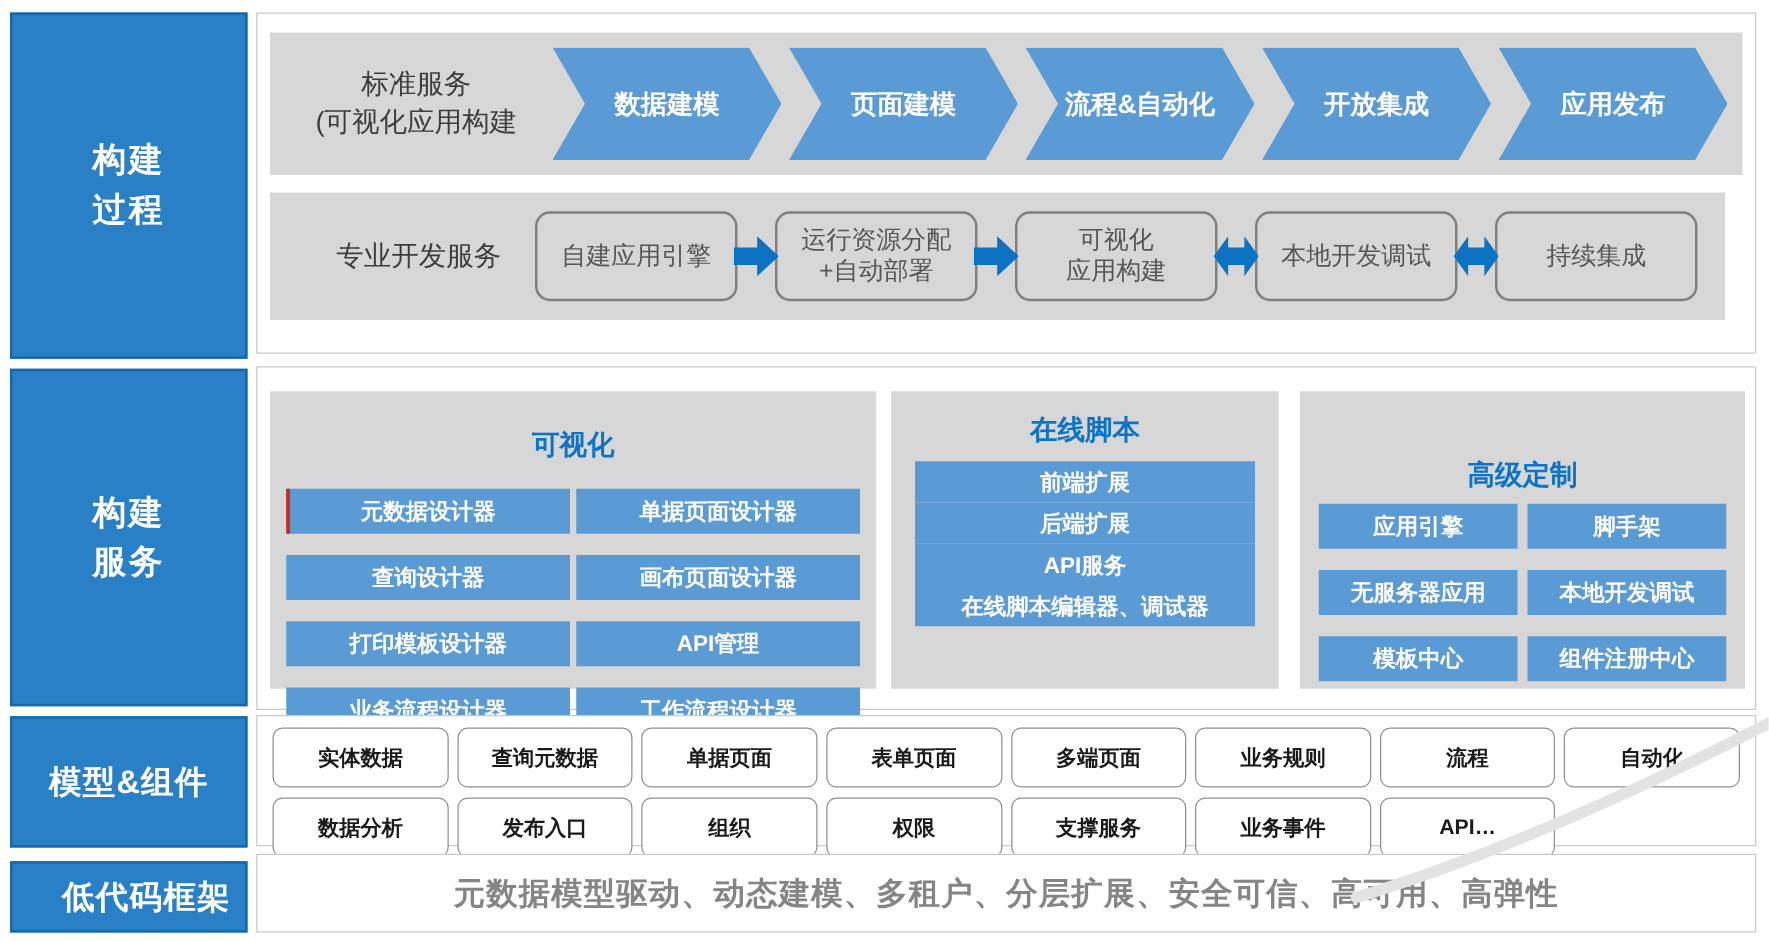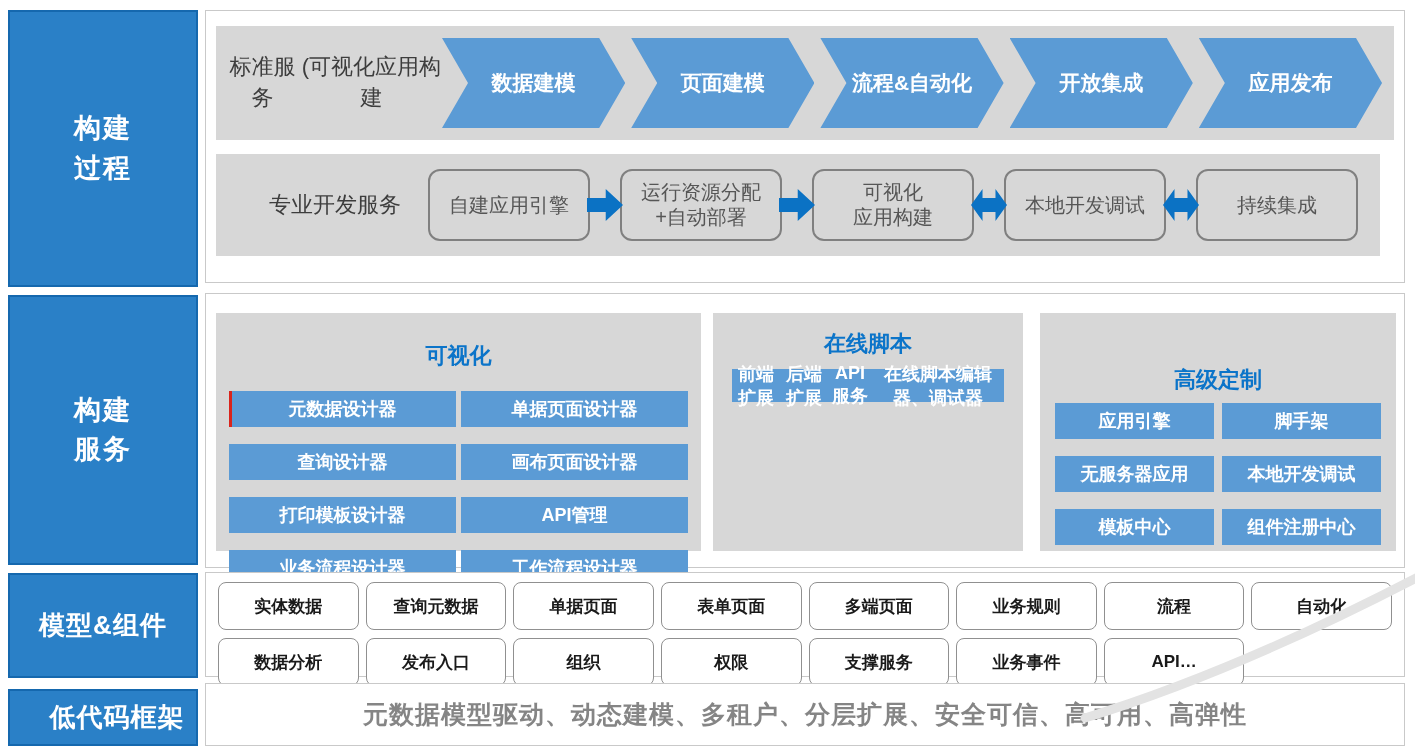--- a/index.html
+++ b/index.html
@@ -36,21 +36,21 @@
   #band-4 { top: 683px; height: 63px; display:flex; align-items:center; justify-content:center; }
 
   .panel { position: absolute; background: #D7D7D7; }
 
   
   #panel-standard { left: 10px; right: 10px; top: 15px; height: 114px; }
   #panel-pro      { left: 10px; right: 24px; top: 143px; height: 102px; }
 
   .row-label {
     position: absolute; top: 0; bottom: 0;
-    display: flex; flex-direction: row; align-items: center; justify-content: center;
+    display: flex; flex-direction: column; align-items: center; justify-content: center;
     text-align: center; color: #3D3D3D; font-size: 22px; font-weight: 500; line-height: 1.4;
   }
   #std-label { left: 8px; width: 218px; }
   #pro-label { left: 24px; width: 190px; }
 
   .chevron-row {
     position: absolute; left: 226px; right: 12px; top: 12px; bottom: 12px;
     display: flex; gap: 6px;
   }
   .chevron {
@@ -87,21 +87,21 @@
   #panel-custom .panel-title { margin-top: 52px; }
 
   .blue-btn {
     position: relative; background: #5B9BD5; color: #fff;
     font-size: 18px; font-weight: 700;
     display: flex; align-items: center; justify-content: center;
     height: 36px; text-align: center;
   }
   .grid-3 { margin: 20px 13px 0; display: grid; grid-template-columns: repeat(2, 1fr); gap: 17px 5px; }
   .grid-2 { margin: 8px 15px 0;  display: grid; grid-template-columns: repeat(2, 1fr); gap: 17px 8px; }
-  .stack  { margin: 10px 19px 0; display: flex; }
+  .stack  { margin: 10px 19px 0; display: flex; flex-direction: column; }
   .stack .blue-btn { height: 33px; }
   .red-tick { position: absolute; left: 0; top: 0; bottom: 0; width: 3px; background: #D9241C; }
 
   
   .mc-grid {
     position: absolute; left: 12px; right: 12px; top: 9px;
     display: grid; grid-template-columns: repeat(8, 1fr); gap: 8px 7px;
   }
   .mc-box {
     height: 48px; background: #fff;

